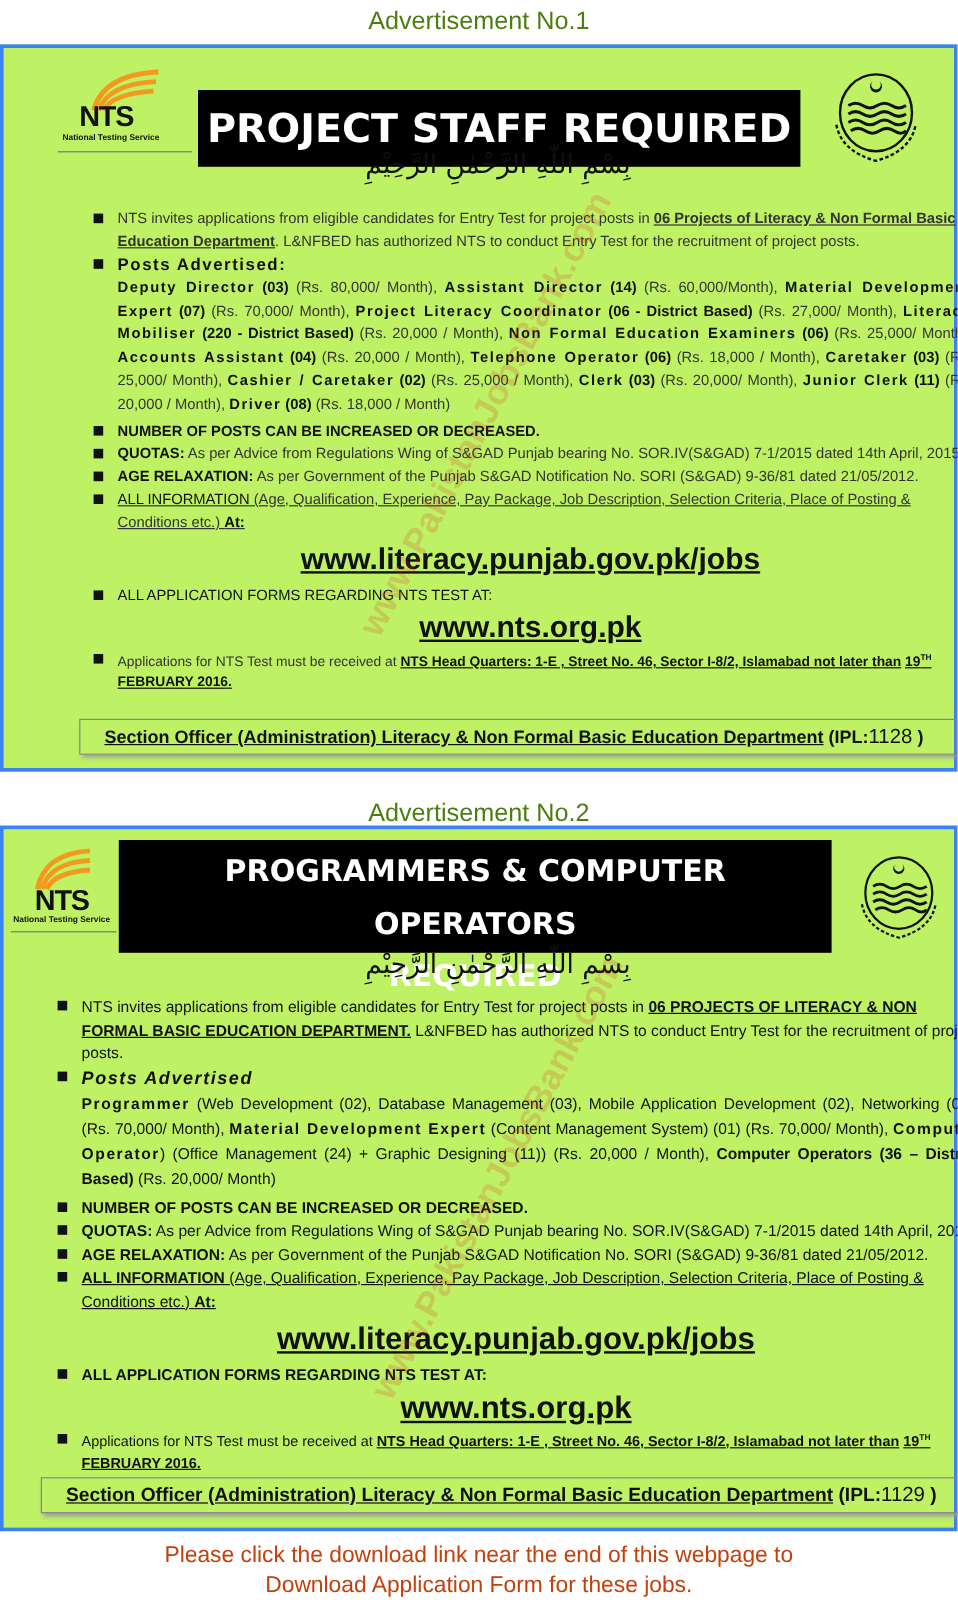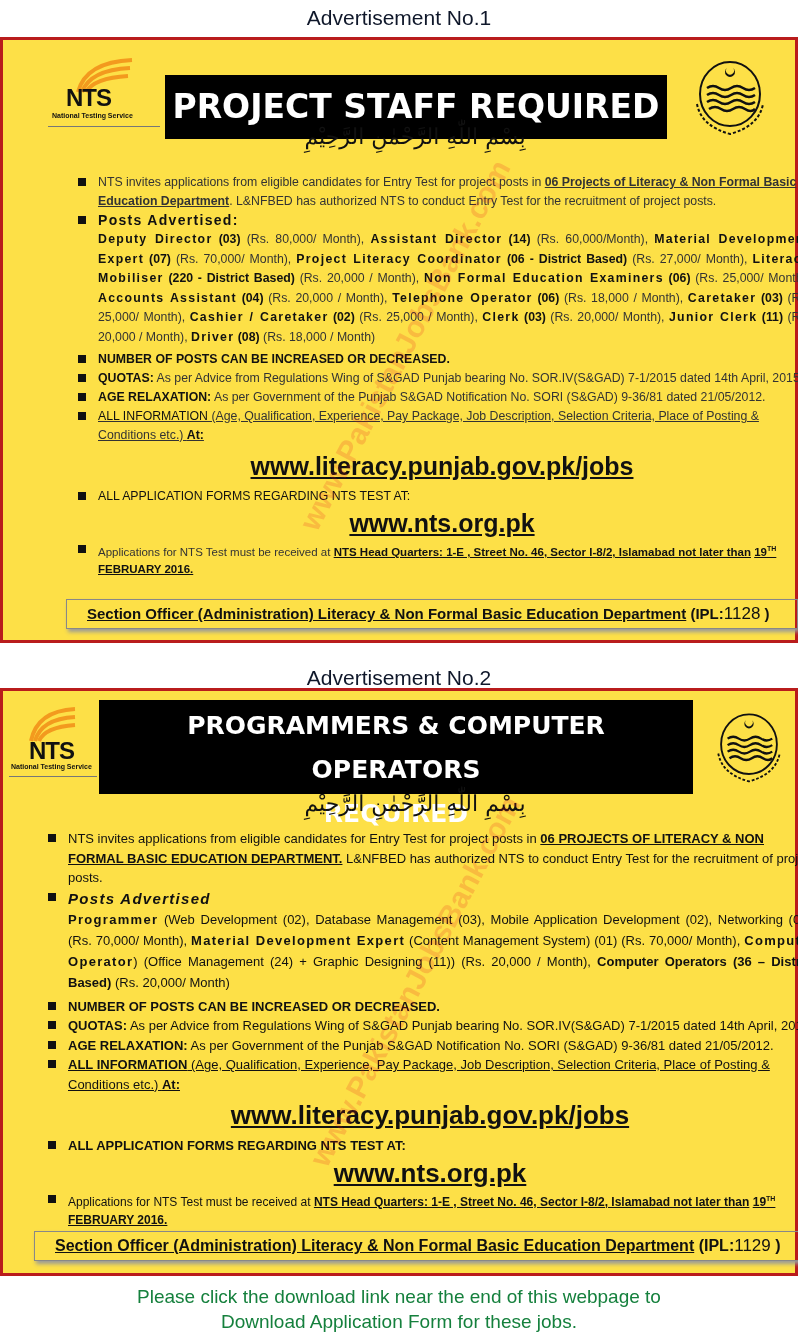--- a/index.html
+++ b/index.html
@@ -1,37 +1,37 @@
 <!DOCTYPE html>
 <html><head>
 <meta charset="utf-8">
 <style>
   * { box-sizing: border-box; margin: 0; padding: 0; }
   body { width: 798px; height: 1339px; background: #ffffff; font-family: "Liberation Sans", sans-serif; color: #111; position: relative; overflow: hidden; }
-  .ad-label { position: absolute; left: 0; width: 798px; text-align: center; color: #0f172a; font-size: 21px; font-family: "Liberation Sans", sans-serif; }
-  .ad-box { position: absolute; border: 3px solid #b91c1c; background: #fde047; }
+  .ad-label { position: absolute; left: 0; width: 798px; text-align: center; color: #4d7c0f; font-size: 21px; font-family: "Liberation Sans", sans-serif; }
+  .ad-box { position: absolute; border: 3px solid #3b82f6; background: #bef264; }
   .logo { position: absolute; }
   .logo .arcs { position: absolute; left: 18px; top: 0; width: 70px; height: 40px; }
   .logo .nts { position: absolute; font-weight: bold; font-size: 24px; letter-spacing: -1px; color: #111; }
   .logo .nts-sub { position: absolute; font-size: 7px; font-weight: bold; color: #111; white-space: nowrap; }
   .logo .rule { position: absolute; height: 1px; background: #777; }
   .banner { position: absolute; background: #000; color: #fff; text-align: center; font-family: "DejaVu Sans", sans-serif; font-weight: bold; }
   .emblem { position: absolute; width: 86px; height: 86px; }
   .bismillah { position: absolute; left: 16px; width: 100%; text-align: center; font-family: "DejaVu Serif", serif; font-size: 22px; direction: rtl; }
   .body-text { position: absolute; font-size: 12.3px; line-height: 19px; margin-left: 35px; }
   .item { position: relative; padding-left: 24px; }
   .item .bullet { position: absolute; left: 4px; top: 5px; width: 8px; height: 8px; background: #111; }
   .u { text-decoration: underline; }
   .b { font-weight: bold; }
   .sp { letter-spacing: 1.3px; font-weight: bold; }
   .gray { color: #333; }
   .big-url { text-align: center; font-weight: bold; font-size: 25px; text-decoration: underline; line-height: 34px; }
   .officer { position: absolute; border: 1px solid #888; box-shadow: 2px 3px 4px #999; font-size: 15px; font-weight: bold; padding: 4px 20px; white-space: nowrap; margin-left: 25px; }
   .watermark { position: absolute; color: rgba(232,20,27,0.18); font-size: 30px; font-weight: bold; transform: rotate(-62deg); transform-origin: left top; white-space: nowrap; pointer-events: none; }
-  .footer-note { position: absolute; left: 0; width: 798px; text-align: center; color: #15803d; font-size: 19px; line-height: 25px; }
+  .footer-note { position: absolute; left: 0; width: 798px; text-align: center; color: #c2410c; font-size: 19px; line-height: 25px; }
 </style>
 </head>
 <body>
 
 <div class="ad-label" style="top:6px;">Advertisement No.1</div>
 
 <div class="ad-box" style="left:0;top:37px;width:798px;height:606px;">
 
   <div class="logo" style="left:45px;top:14px;width:115px;height:75px;">
     <svg class="arcs" viewBox="0 0 70 40">

